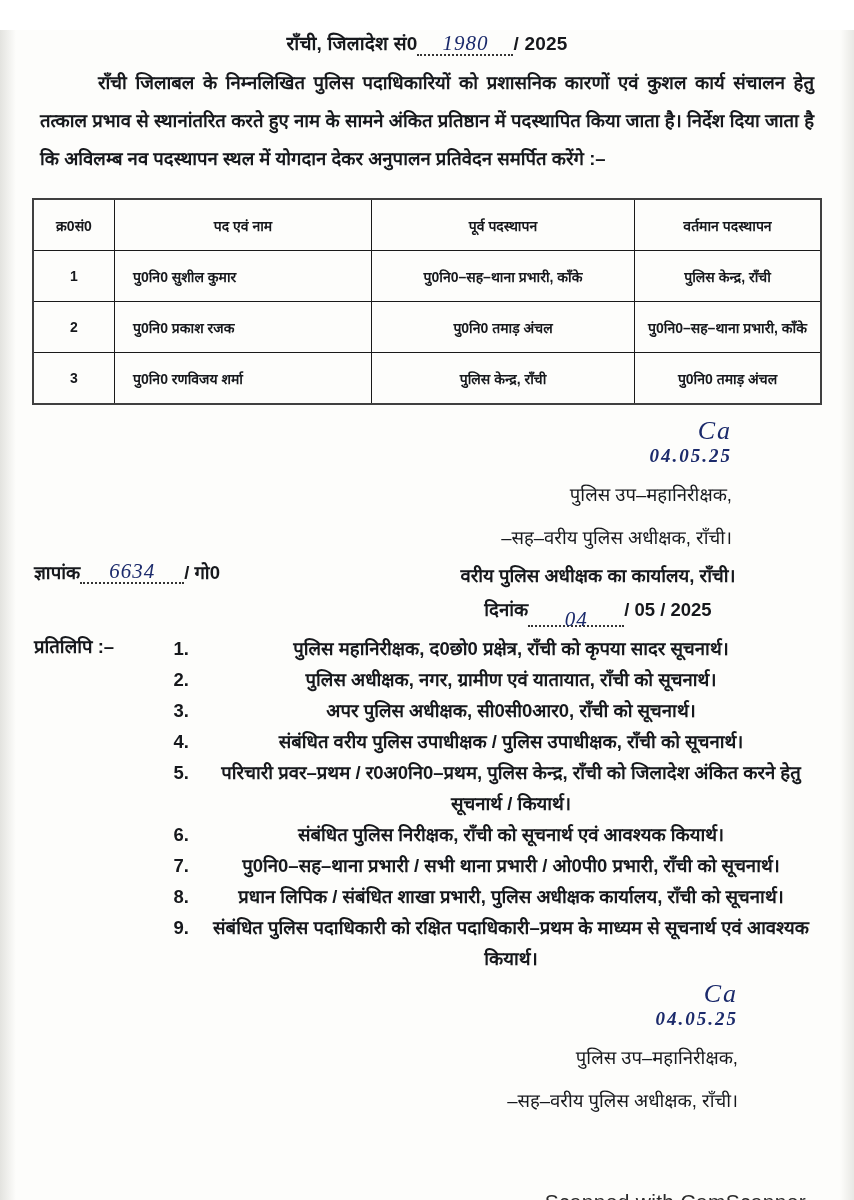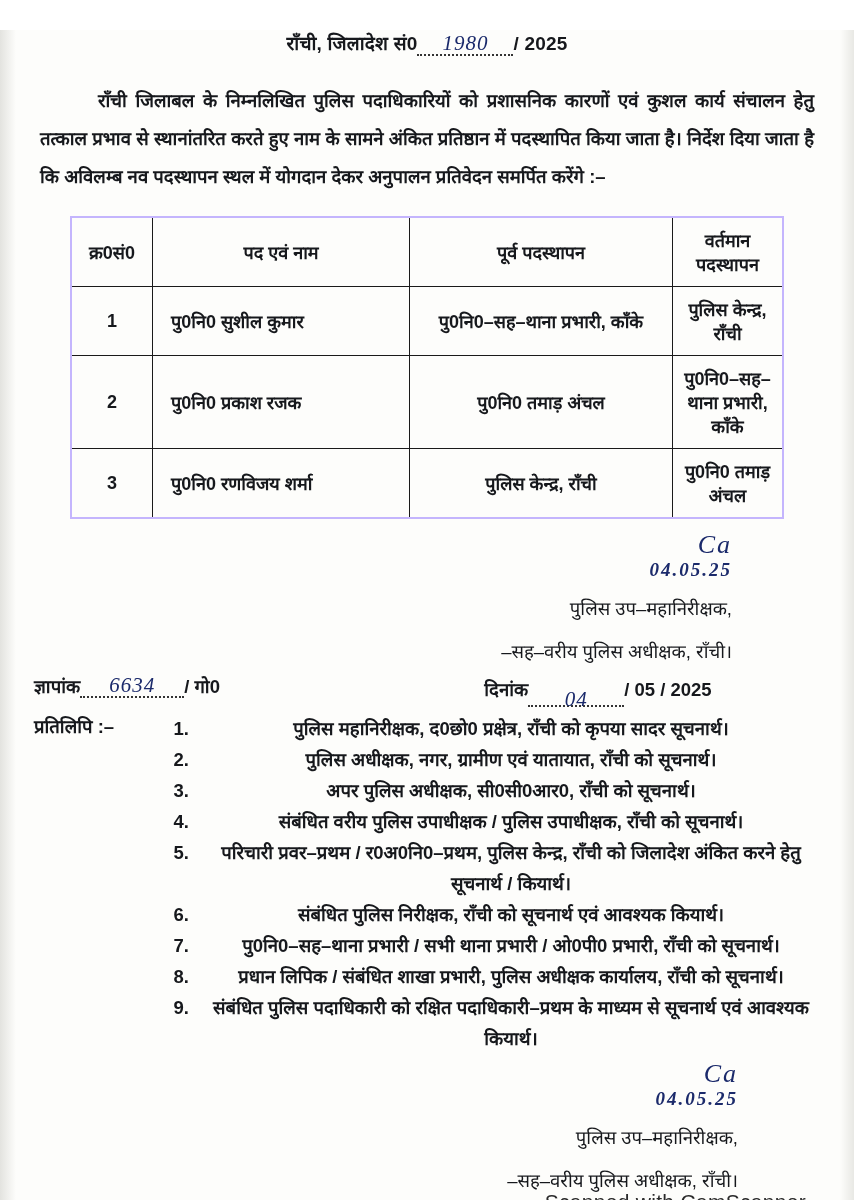--- a/index.html
+++ b/index.html
@@ -45,36 +45,36 @@
     font-style: italic;
     font-weight: 400;
     color: #1b2a6b;
     font-size: 21px;
     position: relative;
     top: -1px;
     letter-spacing: 1px;
   }
   
   .body-para {
-    margin: 26px 10px 0 10px;
+    margin: 8px 10px 0 10px;
     font-size: 18.5px;
     font-weight: 700;
     line-height: 38px;
     text-align: justify;
     text-justify: inter-word;
   }
   .body-para .indent { display:inline-block; width: 58px; }
 
   
   table.main-table {
     margin: 20px auto 0 auto;
-    width: 714px;
+    width: 790px;
     border-collapse: collapse;
-    border: 2px solid #c4b5fd;
-    font-size: 18px;
+    border: 2px solid #404040;
+    font-size: 14px;
     font-weight: 700;
   }
   table.main-table th,
   table.main-table td {
     border: 1.6px solid #1a1a1a;
     padding: 10px 6px;
     text-align: center;
     height: 30px;
   }
   table.main-table th:nth-child(1),
@@ -231,20 +231,21 @@
     <div class="sig-date">04.05.25</div>
     <div class="sig-name">पुलिस उप–महानिरीक्षक,</div>
     <div class="sig-name">–सह–वरीय पुलिस अधीक्षक, राँची।</div>
   </div>
 
   <div class="memo-row">
     <div class="memo-left">
       <span>ज्ञापांक</span><span class="dotfill wide"><span class="handwrite">6634</span></span><span>/ गो0</span>
     </div>
     <div class="memo-right">
+      <div>वरीय पुलिस अधीक्षक का कार्यालय, राँची।</div>
       <div><span>दिनांक</span><span class="dotfill"><span class="handwrite">04</span></span><span>/ 05 / 2025</span></div>
     </div>
   </div>
 
   <div class="copy-wrap">
     <div class="copy-label">प्रतिलिपि :–</div>
     <ol class="copy-list">
       <li>पुलिस महानिरीक्षक, द0छो0 प्रक्षेत्र, राँची को कृपया सादर सूचनार्थ।</li>
       <li>पुलिस अधीक्षक, नगर, ग्रामीण एवं यातायात, राँची को सूचनार्थ।</li>
       <li>अपर पुलिस अधीक्षक, सी0सी0आर0, राँची को सूचनार्थ।</li>

